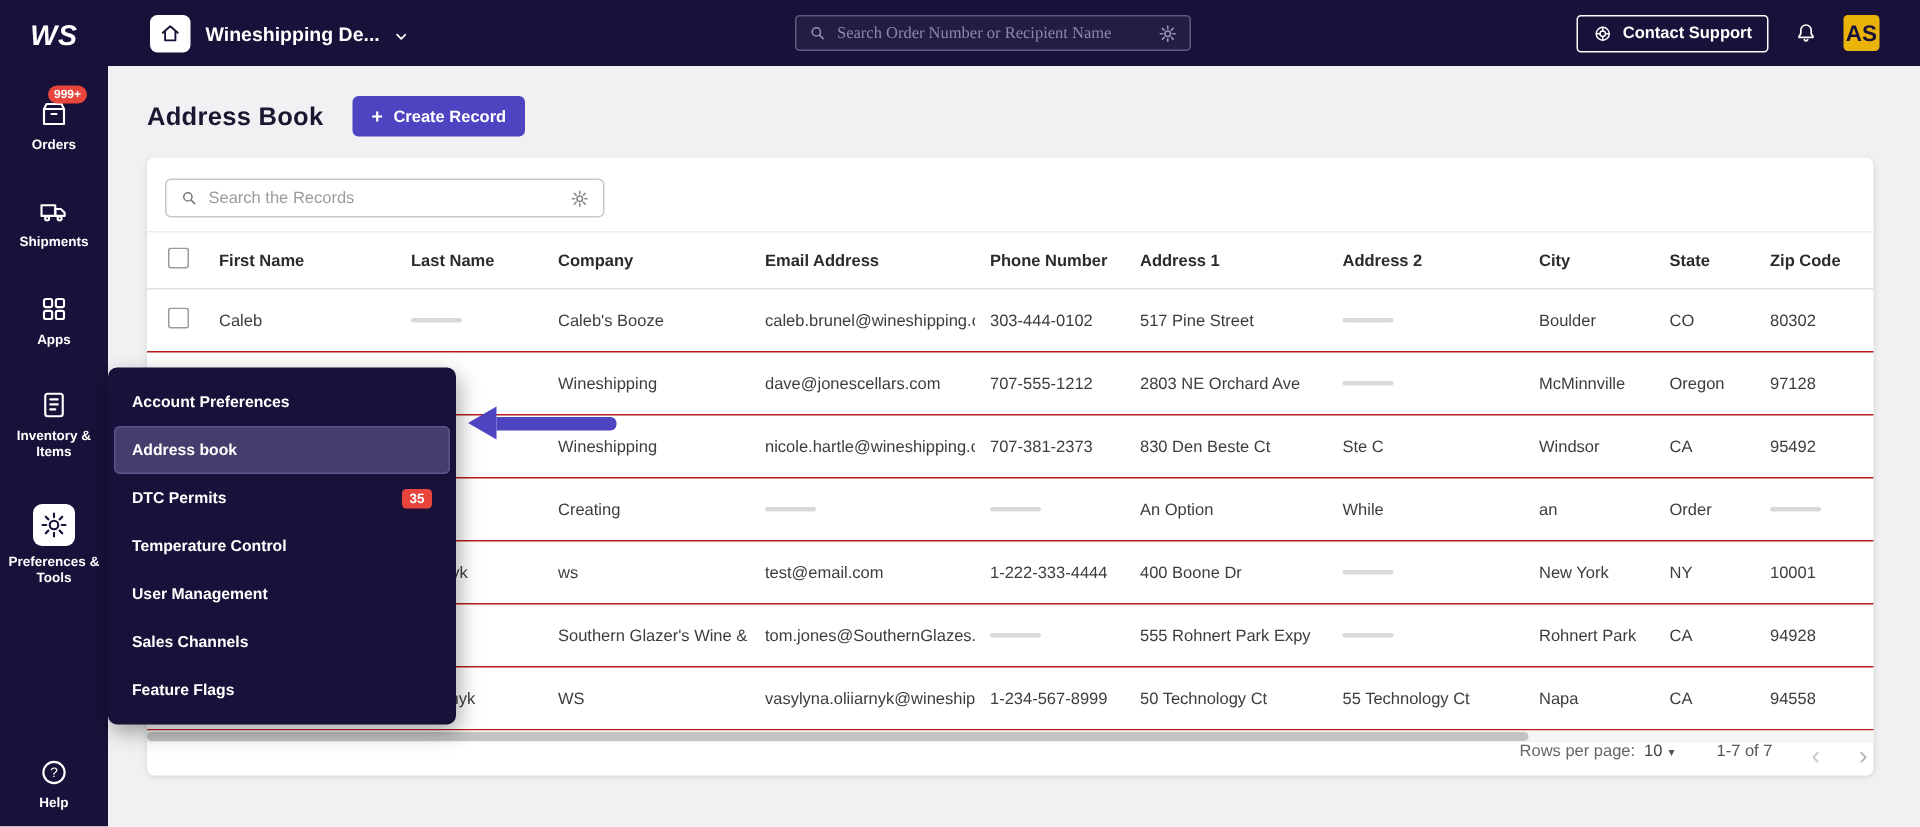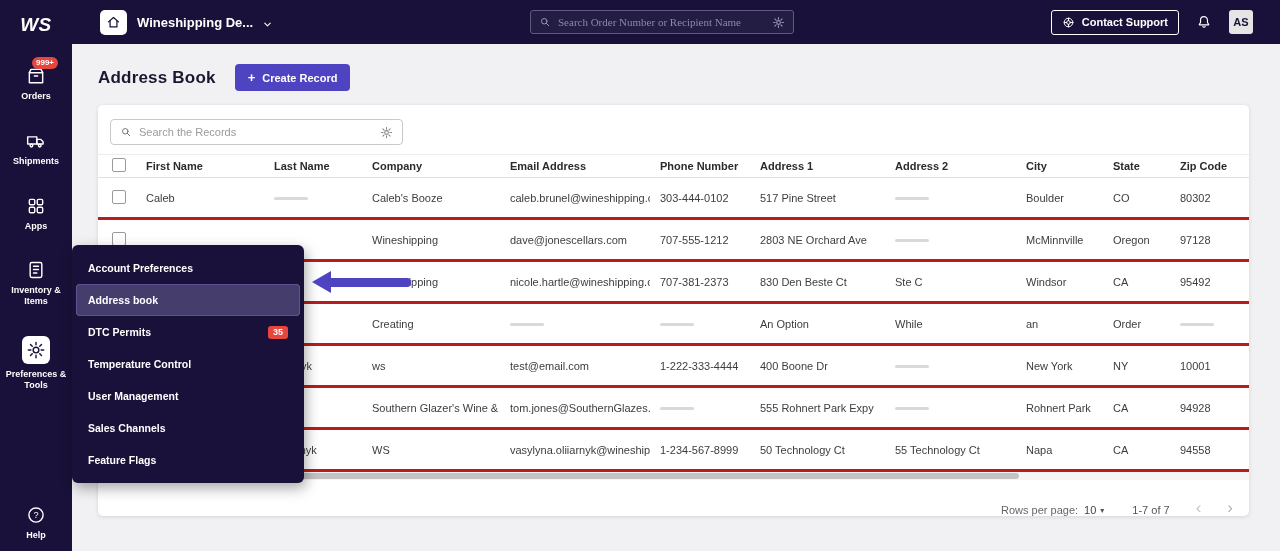--- a/index.html
+++ b/index.html
@@ -30,48 +30,48 @@
   .mag{width:12px;height:12px;color:#9a94b5;flex:0 0 auto;}
   .top-search input{flex:1;min-width:0;background:transparent;border:none;outline:none;color:#cfccdf;font-size:11px;font-family:Liberation Serif, serif;}
   .top-search input::placeholder{color:#8d87a8;}
   .gear-glyph{color:#9a94b5;display:flex;cursor:pointer;}
   .gear-glyph svg{width:13px;height:13px;}
   .top-right{display:flex;align-items:center;gap:17px;flex:0 0 auto;}
   .support-btn{display:flex;align-items:center;gap:7px;background:transparent;border:1px solid #fff;border-radius:3px;color:#fff;font-size:11px;font-weight:600;padding:5px 10px;cursor:pointer;font-family:inherit;white-space:nowrap;}
   .support-btn svg{width:13px;height:13px;}
   .bell{color:#fff;cursor:pointer;}
   .bell svg{width:16px;height:16px;}
-  .avatar{width:24px;height:24px;background:#e5e5e5;border-radius:3px;color:var(--navy);font-size:11px;font-weight:700;display:flex;align-items:center;justify-content:center;cursor:pointer;}
+  .avatar{width:24px;height:24px;background:#eab308;border-radius:3px;color:var(--navy);font-size:15px;font-weight:700;display:flex;align-items:center;justify-content:center;cursor:pointer;}
 
   
   .main{position:absolute;left:72px;top:44px;width:1208px;height:507px;}
   .page-head{display:flex;align-items:center;gap:19px;padding:20px 0 0 26px;}
   .page-title{font-size:17px;font-weight:600;color:#1a1730;letter-spacing:.2px;}
   .create-btn{display:flex;align-items:center;gap:7px;background:var(--accent);color:#fff;border:none;border-radius:4px;font-size:11px;font-weight:700;padding:7px 13px;cursor:pointer;font-family:inherit;}
   .create-btn .plus{font-size:13px;line-height:1;}
   .card{margin:14px 31px 0 26px;background:#fff;border-radius:5px;box-shadow:0 1px 4px rgba(0,0,0,.12);}
   .card-search-row{padding:14px 12px 9px;}
   .record-search{width:293px;height:26px;border:1px solid #c9c9c9;border-radius:4px;display:flex;align-items:center;gap:7px;padding:0 9px;}
   .record-search .mag{color:#777;}
   .record-search input{flex:1;min-width:0;border:none;outline:none;font-size:11px;color:#444;background:transparent;font-family:inherit;}
   .record-search input::placeholder{color:#9b9b9b;}
   .rec-gear{color:#8a8a8a;margin-left:auto;}
 
   
   .thead,.trow{display:grid;grid-template-columns:38px 128px 98px 138px 150px 100px 135px 131px 87px 67px 1fr;align-items:center;}
-  .thead{height:24px;border-top:1px solid #ededed;border-bottom:1px solid #e2e2e2;}
-  .trow{height:42px;border-bottom:3px solid #b91c1c;cursor:pointer;}
+  .thead{height:39px;border-top:1px solid #ededed;border-bottom:1px solid #e2e2e2;}
+  .trow{height:42px;border-bottom:1px solid #b91c1c;cursor:pointer;}
   .cell{font-size:11px;color:#3d3d3d;padding-left:10px;white-space:nowrap;overflow:hidden;}
   .cell.c0{padding-left:14px;}
   .th{font-weight:600;color:#2b2b2b;}
   .cb{width:14px;height:14px;border:1.5px solid #9a9a9a;border-radius:2px;display:inline-block;background:#fff;cursor:pointer;}
   .dash{display:inline-block;width:34px;height:3px;background:#d9d9d9;border-radius:2px;vertical-align:middle;}
   .hscroll{height:8px;background:#f5f5f5;position:relative;}
   .thumb{position:absolute;left:0;top:1px;height:6px;width:80%;background:#c3c3c3;border-radius:3px;}
-  .pagination{display:flex;align-items:flex-end;justify-content:flex-end;height:36px;padding-right:16px;font-size:11px;color:#666;}
+  .pagination{display:flex;align-items:flex-start;justify-content:flex-end;height:22px;padding-right:4px;font-size:11px;color:#666;}
   .pg-select{margin-left:6px;display:flex;align-items:center;gap:4px;cursor:pointer;color:#444;}
   .caret{font-size:8px;color:#555;}
   .pg-range{margin-left:28px;color:#555;}
   .pg-arrow{margin-left:26px;font-size:17px;line-height:1;cursor:pointer;color:#c7c7c7;}
   .pg-arrow.next{color:#b3b3b3;}
 
   
   .menu-popup{position:absolute;left:72px;top:245px;width:232px;background:var(--navy);border-radius:6px;box-shadow:2px 5px 14px rgba(0,0,0,.35);padding:7px 4px;z-index:40;}
   .menu-item{height:32px;display:flex;align-items:center;padding:0 12px;color:#fff;font-size:10.5px;font-weight:700;border-radius:4px;cursor:pointer;}
   .menu-item.active{background:var(--hl);box-shadow:inset 0 0 0 1px #5d558f;}

